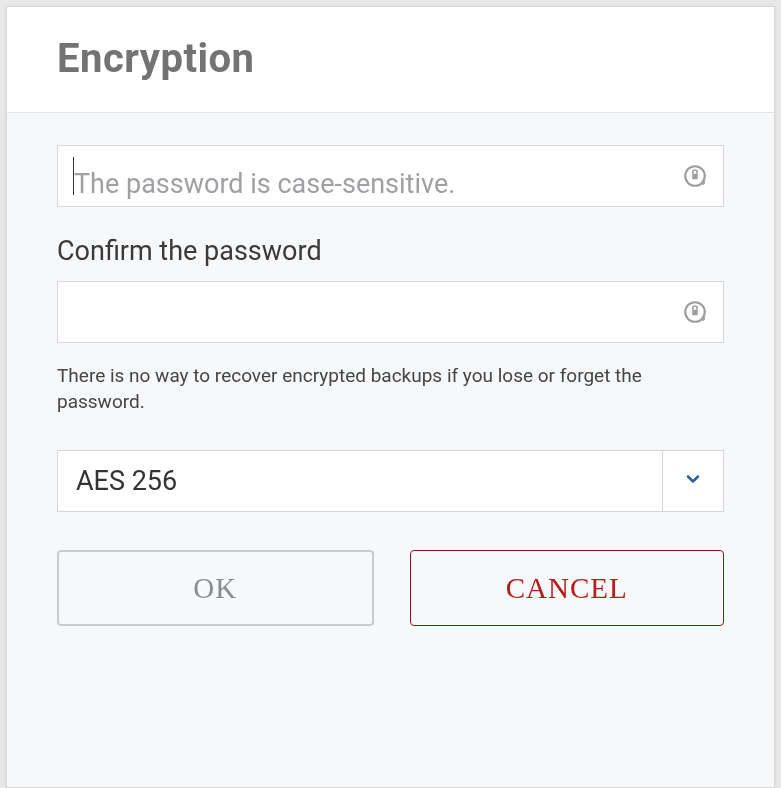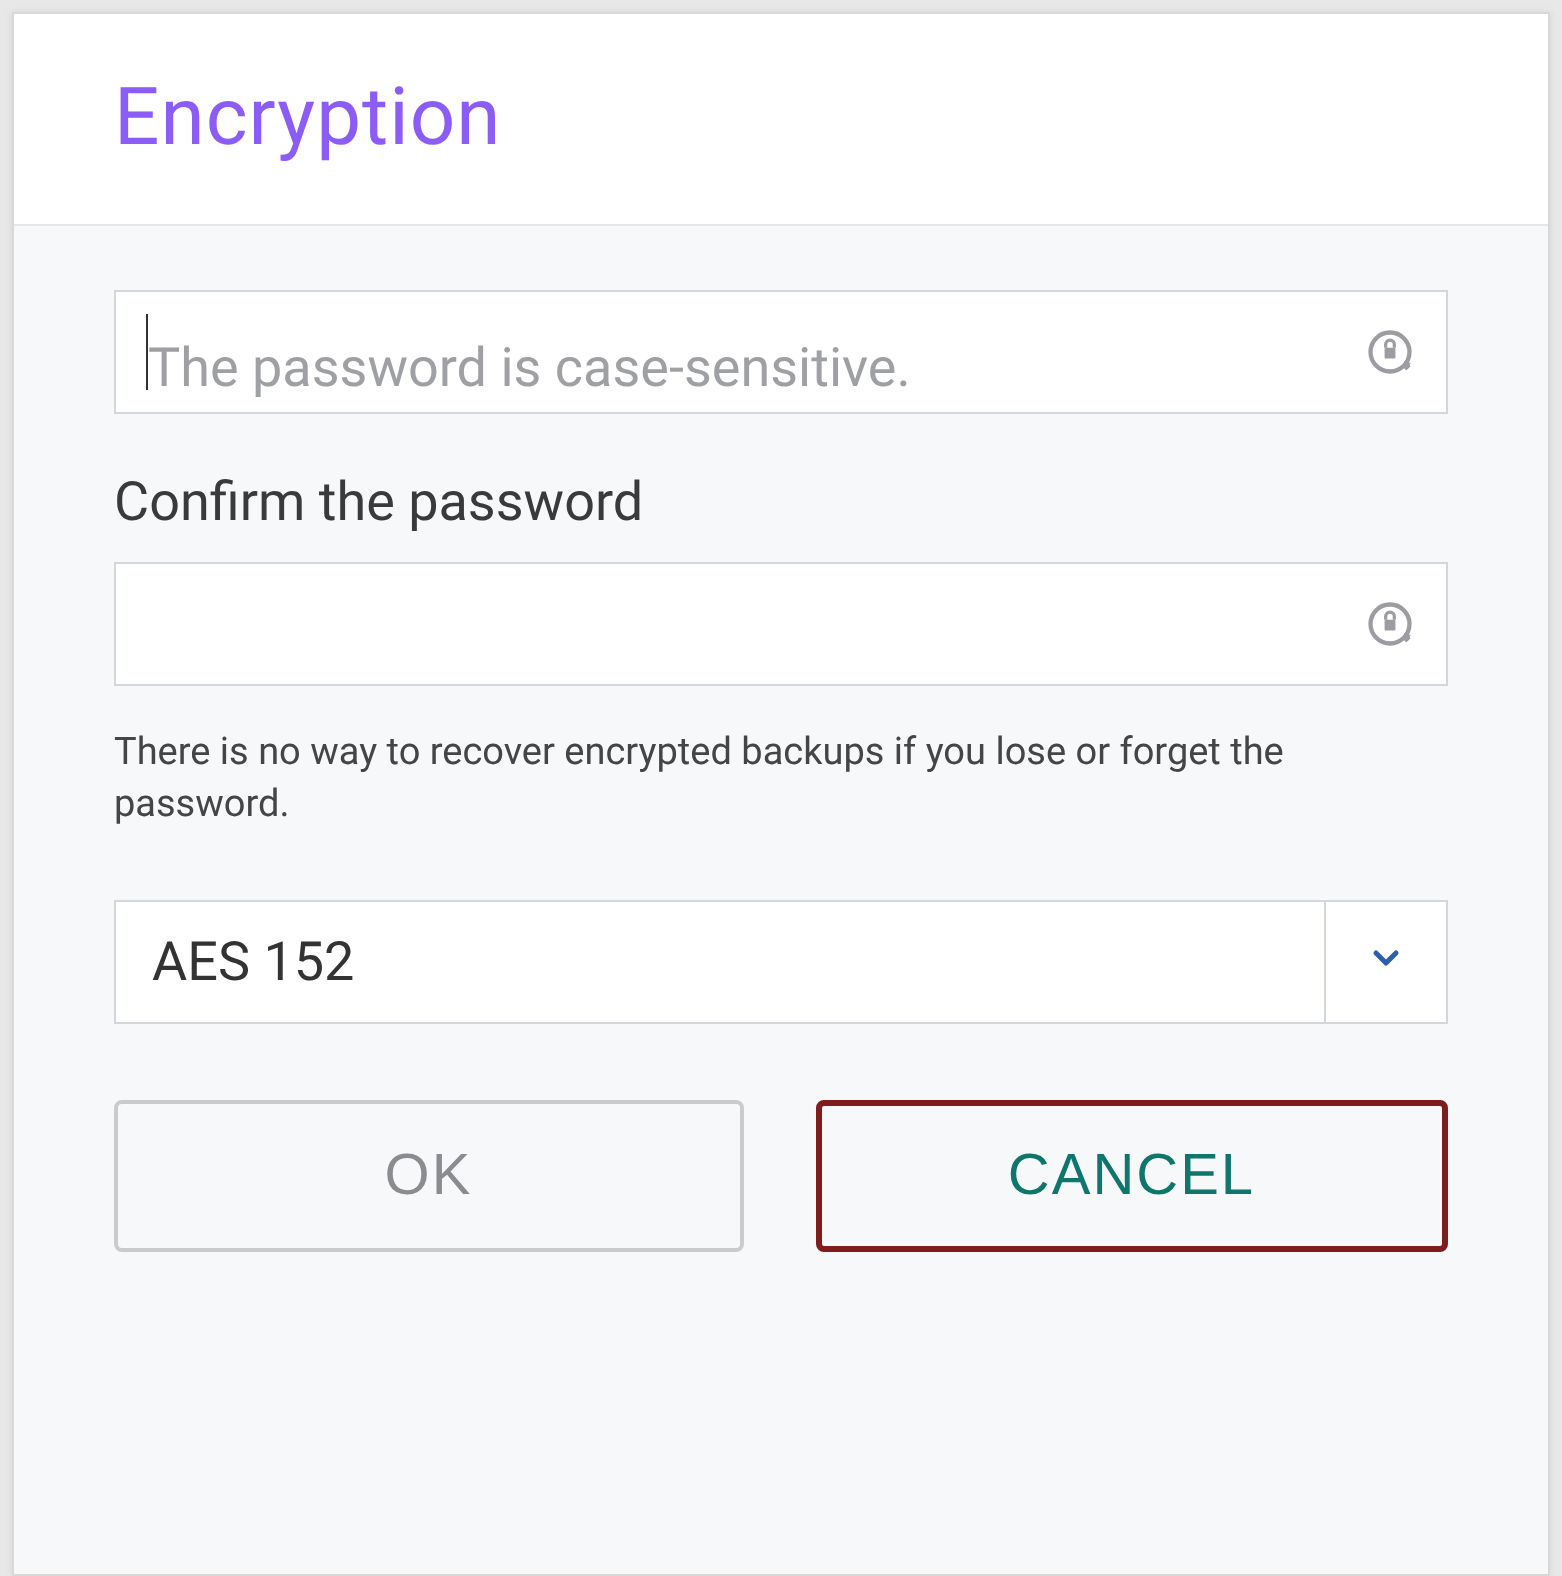--- a/index.html
+++ b/index.html
@@ -25,22 +25,22 @@
       border: 1px solid #d8d8d8;
       box-shadow: 0 0 4px rgba(0,0,0,0.08);
     }
     .dialog-header {
       background: #ffffff;
       padding: 28px 50px 30px 50px;
       border-bottom: 1px solid #e6e6e6;
     }
     .dialog-title {
       font-size: 40px;
-      font-weight: 400;
-      color: #8b5cf6;
+      font-weight: 700;
+      color: #737373;
       letter-spacing: 0.5px;
     }
     .dialog-body {
       padding: 32px 50px 0 50px;
     }
     .field-group {
       margin-bottom: 28px;
     }
     .field-label {
       font-size: 27px;
@@ -127,30 +127,30 @@
       margin-top: 38px;
     }
     .btn {
       flex: 1;
       height: 76px;
       font-size: 29px;
       font-weight: 500;
       letter-spacing: 1px;
       background: transparent;
       cursor: pointer;
-      font-family: Liberation Sans, sans-serif;
+      font-family: Liberation Serif, serif;
       border-radius: 4px;
     }
     .btn-ok {
       border: 2px solid #c9cbce;
       color: #8a8c8f;
     }
     .btn-cancel {
-      border: 3px solid #7f1d1d;
-      color: #0f766e;
+      border: 1px solid #7f1d1d;
+      color: #b91c1c;
     }
     .cursor-line {
       position: absolute;
       left: 16px;
       top: 12px;
       bottom: 12px;
       width: 1px;
       background: #333;
     }
   </style>
@@ -190,21 +190,21 @@
             <path d="M19 16 l2 2 M21 18 l-2 2" stroke-width="1.5"></path>
           </svg>
         </span>
       </div>
     </div>
 
     <p class="helper-text">There is no way to recover encrypted backups if you lose or forget the password.</p>
 
     <div class="field-group">
       <div class="select-wrapper">
-        <div class="select-value">AES 152</div>
+        <div class="select-value">AES 256</div>
         <div class="select-toggle">
           <span>
             <svg viewBox="0 0 24 24" fill="none" stroke="currentColor" stroke-width="3" stroke-linecap="round" stroke-linejoin="round">
               <polyline points="6 9 12 15 18 9"></polyline>
             </svg>
           </span>
         </div>
       </div>
     </div>
 

